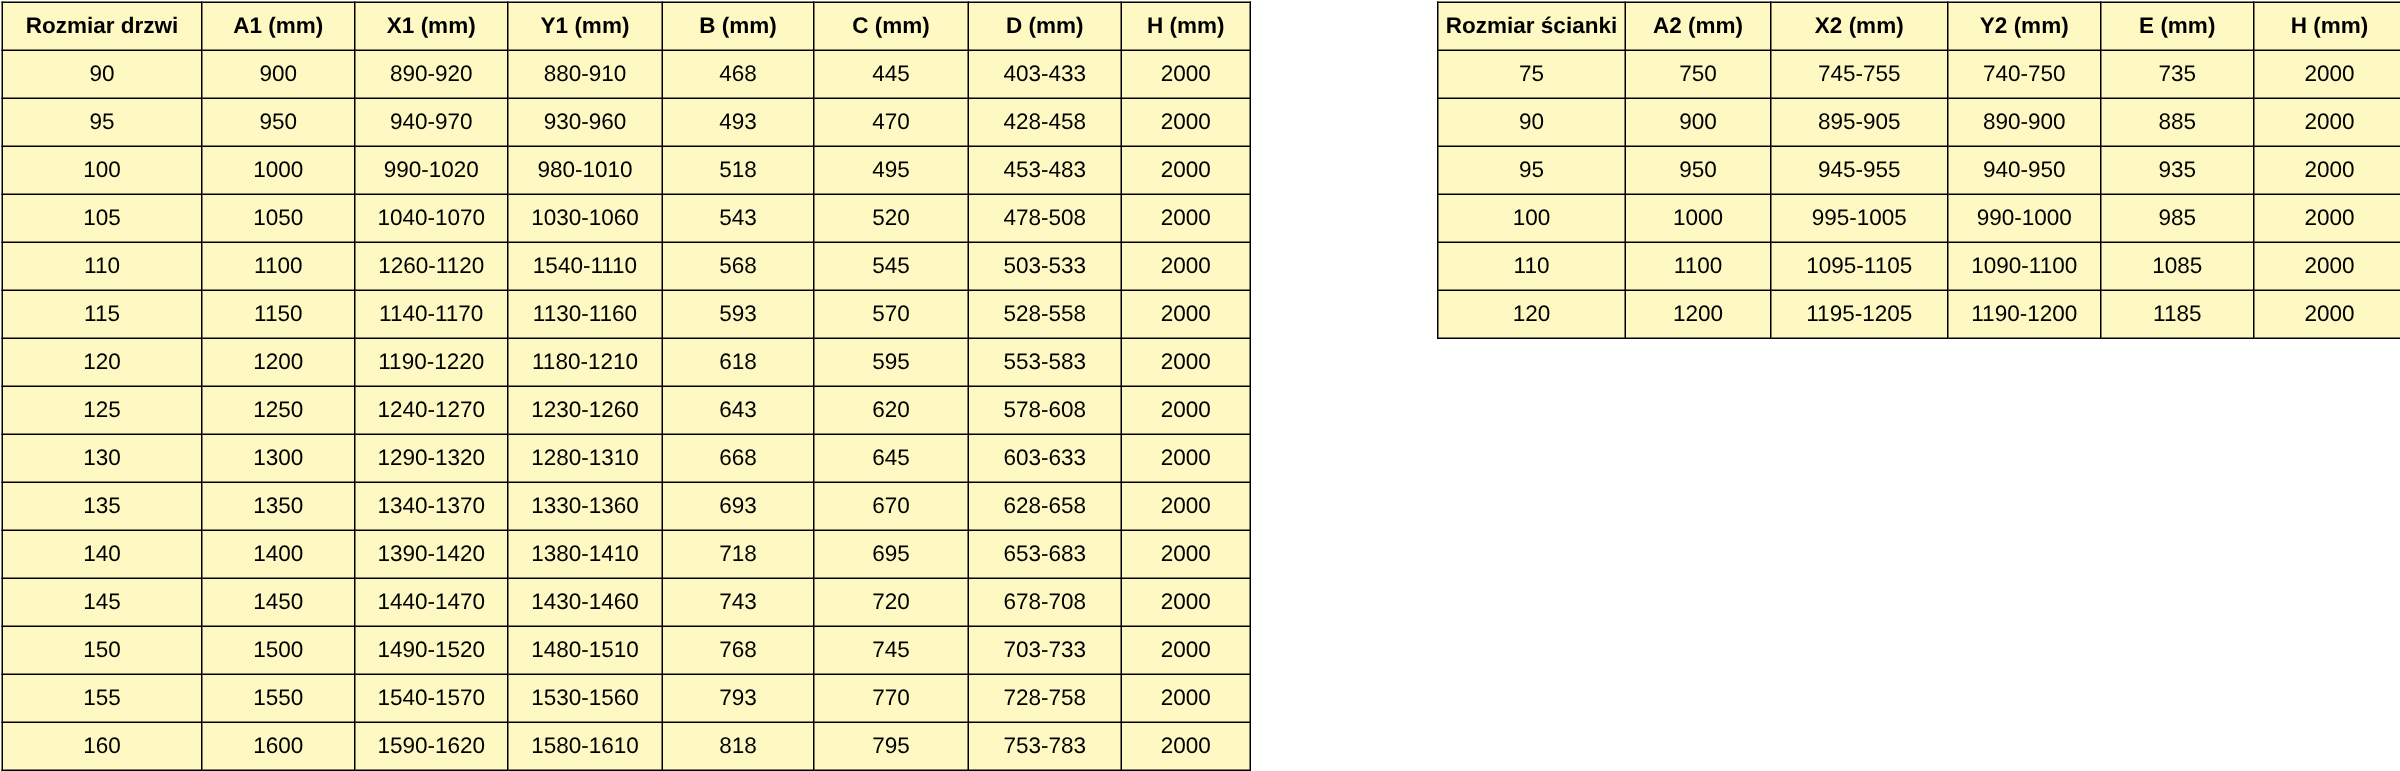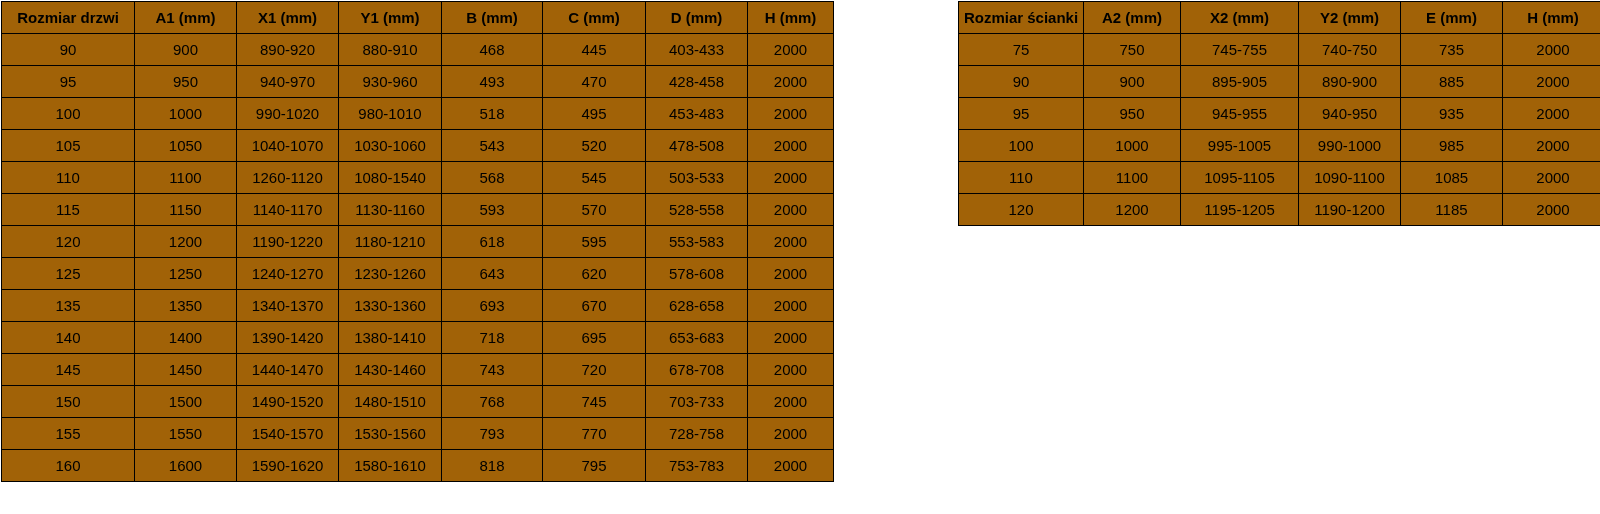--- a/index.html
+++ b/index.html
@@ -14,21 +14,21 @@
     position: relative;
     width: 1600px;
     height: 514px;
     background: #ffffff;
     overflow: hidden;
   }
   table.spec-table {
     position: absolute;
     border-collapse: collapse;
     table-layout: fixed;
-    background: #a16207;
+    background: #fef9c3;
   }
   table.spec-table th,
   table.spec-table td {
     border: 1px solid #000000;
     text-align: center;
     vertical-align: middle;
     padding: 0;
     font-size: 15px;
     line-height: 1;
     color: #000000;
@@ -111,21 +111,21 @@
           <td>1030-1060</td>
           <td>543</td>
           <td>520</td>
           <td>478-508</td>
           <td>2000</td>
         </tr>
         <tr>
           <td>110</td>
           <td>1100</td>
           <td>1260-1120</td>
-          <td>1080-1540</td>
+          <td>1540-1110</td>
           <td>568</td>
           <td>545</td>
           <td>503-533</td>
           <td>2000</td>
         </tr>
         <tr>
           <td>115</td>
           <td>1150</td>
           <td>1140-1170</td>
           <td>1130-1160</td>
@@ -148,20 +148,30 @@
           <td>125</td>
           <td>1250</td>
           <td>1240-1270</td>
           <td>1230-1260</td>
           <td>643</td>
           <td>620</td>
           <td>578-608</td>
           <td>2000</td>
         </tr>
         <tr>
+          <td>130</td>
+          <td>1300</td>
+          <td>1290-1320</td>
+          <td>1280-1310</td>
+          <td>668</td>
+          <td>645</td>
+          <td>603-633</td>
+          <td>2000</td>
+        </tr>
+        <tr>
           <td>135</td>
           <td>1350</td>
           <td>1340-1370</td>
           <td>1330-1360</td>
           <td>693</td>
           <td>670</td>
           <td>628-658</td>
           <td>2000</td>
         </tr>
         <tr>

